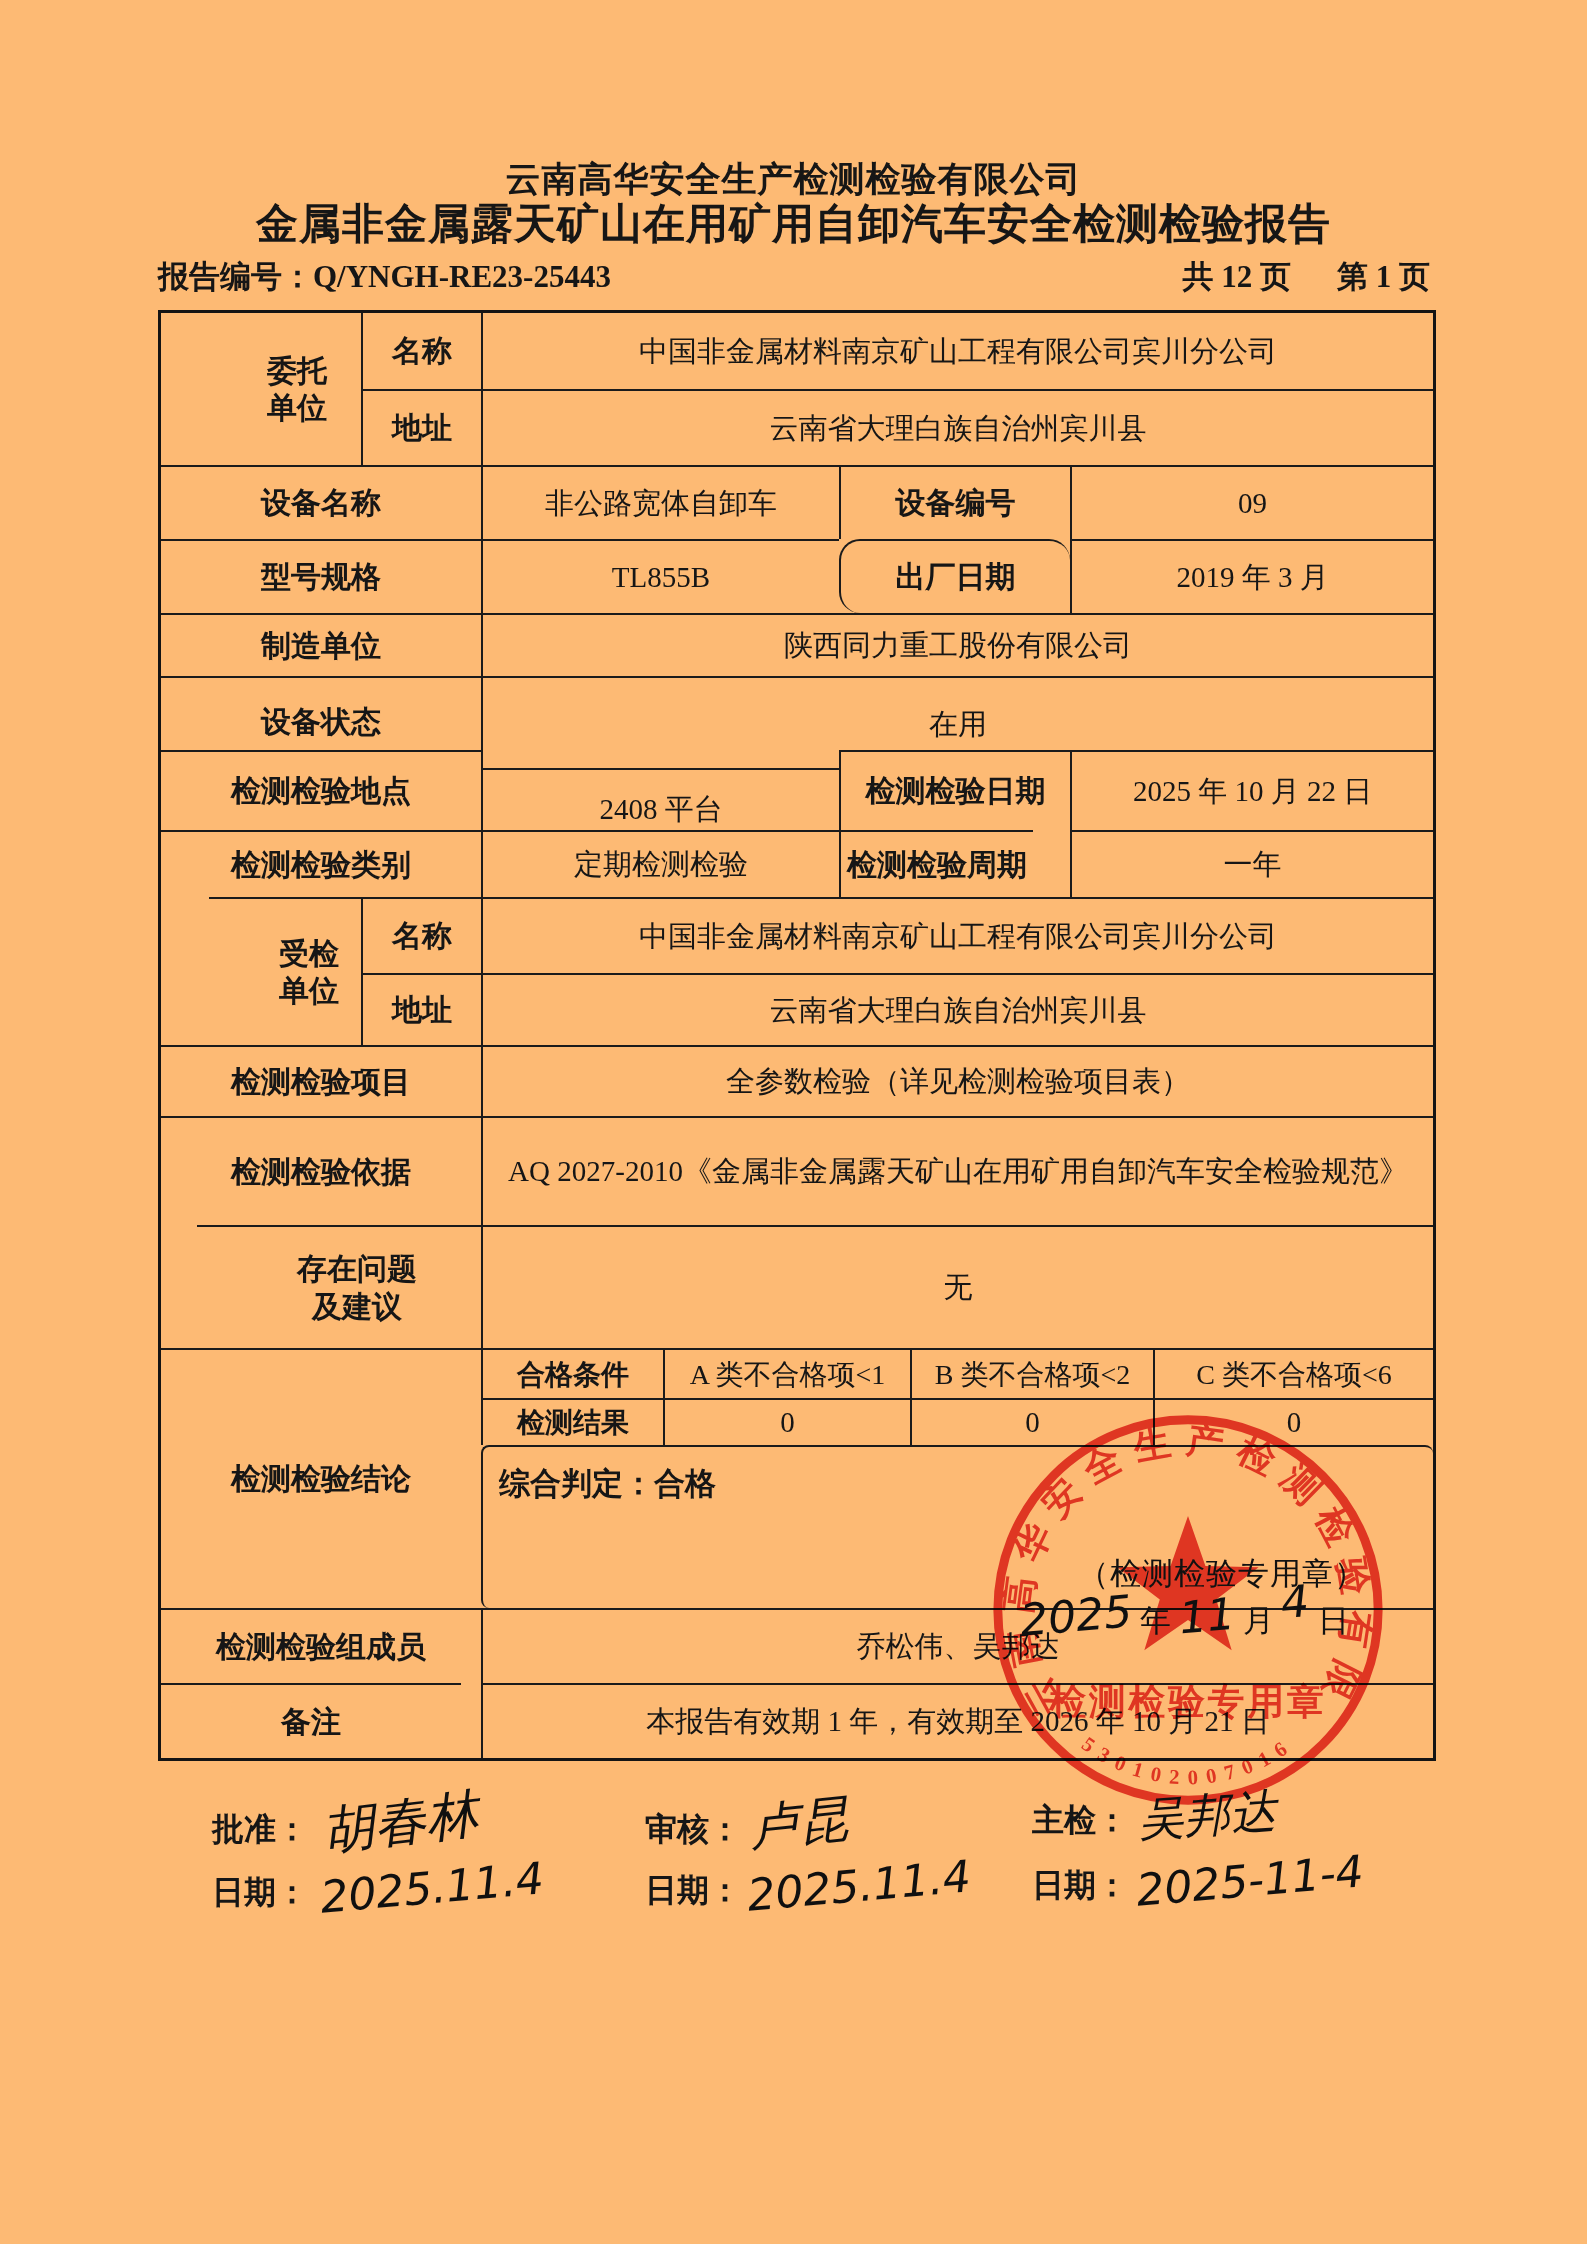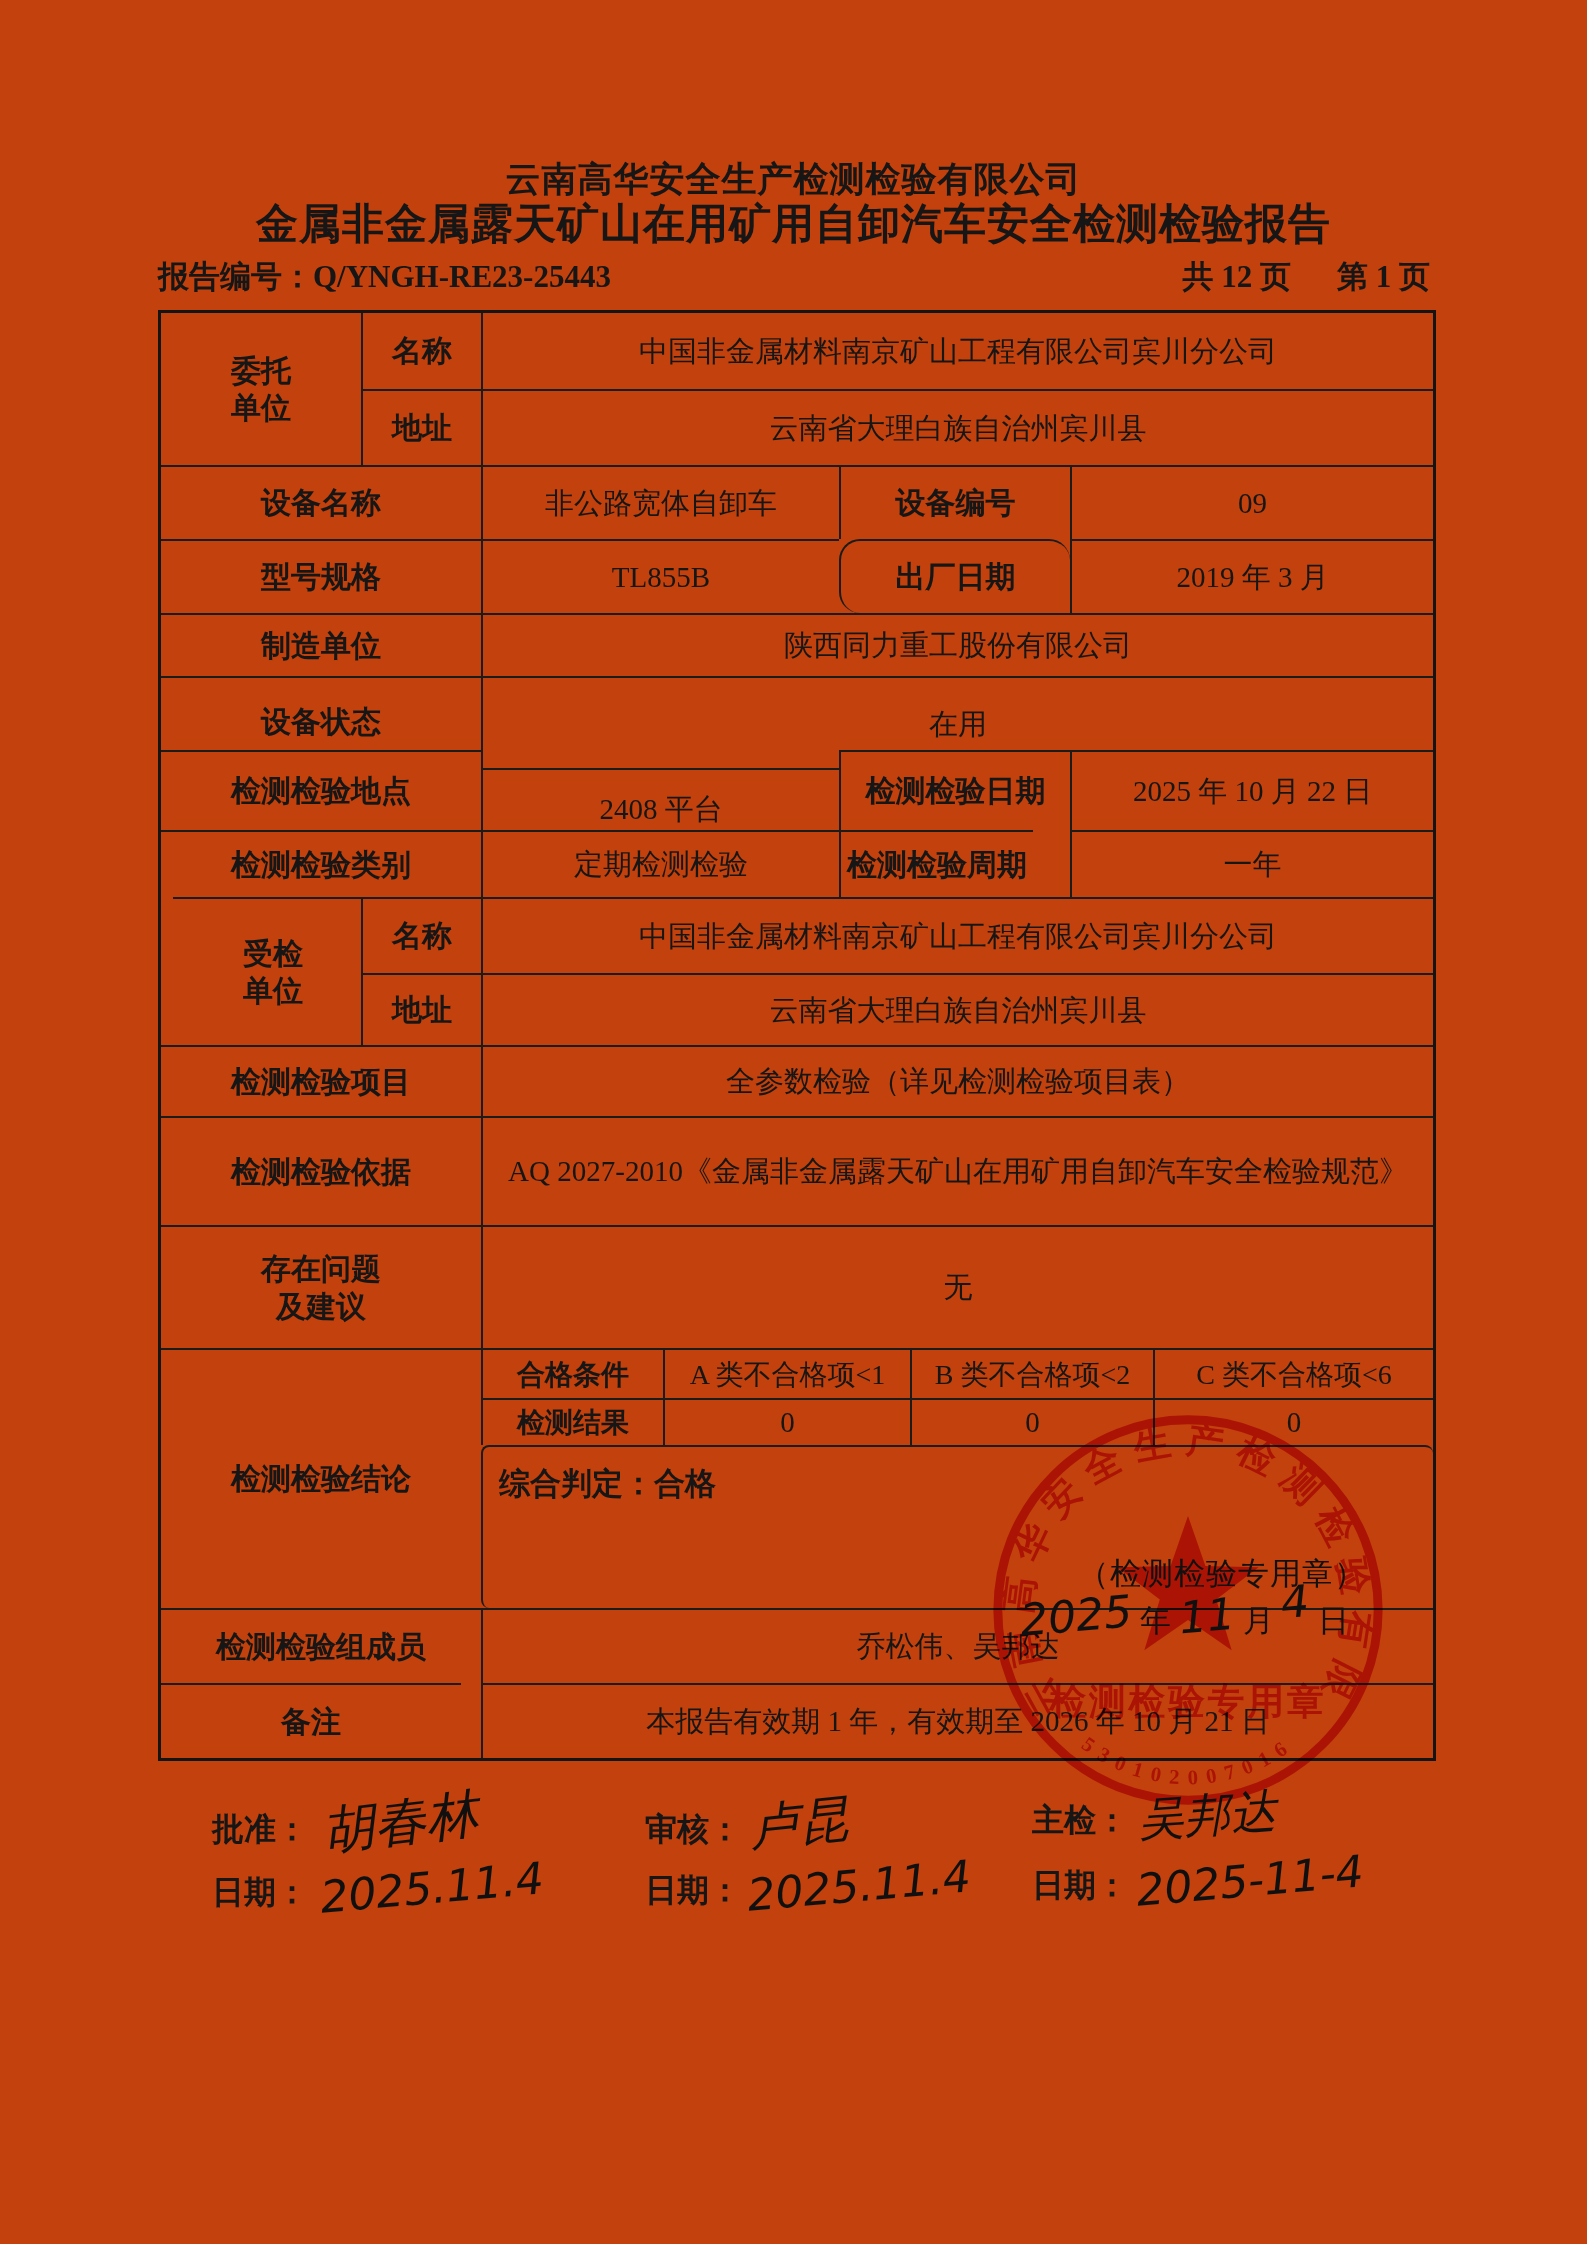--- a/index.html
+++ b/index.html
@@ -1,32 +1,32 @@
 <!DOCTYPE html>
 <html><head>
 <meta charset="utf-8">
 <style>
   html,body{margin:0;padding:0;background:#e8e8e8;}
-  .page{position:relative;width:1587px;height:2244px;background:#c2410c;overflow:hidden;
+  .page{position:relative;width:1587px;height:2244px;background:#fdba74;overflow:hidden;
         font-family:"Liberation Serif","DejaVu Serif",serif;color:#161616;text-decoration:underline;}
   .t-company{position:absolute;top:156px;left:0;width:100%;text-align:center;
              font-size:35px;font-weight:bold;letter-spacing:1px;}
   .t-title{position:absolute;top:196px;left:0;width:100%;text-align:center;
            font-size:42px;font-weight:bold;letter-spacing:1px;}
   .repline{position:absolute;top:256px;left:158px;width:1272px;display:flex;
            justify-content:space-between;font-size:31px;font-weight:bold;}
   .repline .pages span{margin-left:46px;}
   .tbl{position:absolute;left:158px;top:310px;width:1272px;height:1445px;
        border:3px solid #141414;box-sizing:content-box;}
   .cell{position:absolute;box-sizing:border-box;display:flex;align-items:center;
         justify-content:center;border-left:2px solid #1b1b1b;border-top:2px solid #1b1b1b;
         font-size:29px;text-align:center;line-height:1.25;}
   .cell.nl{border-left:none;} .cell.nt{border-top:none;}
   .lb{font-weight:bold;font-size:30px;}
-  .two{flex-direction:column;}
+  .two{flex-direction:column;margin-left:36px;}
   .verdict{justify-content:flex-start;align-items:flex-start;padding:18px 16px;
            font-weight:bold;font-size:31px;border-radius:8px;}
   .hw{font-family:"DejaVu Sans",sans-serif;font-style:italic;display:inline-block;
       transform:rotate(-5deg);color:#101010;}
   .stamp{position:absolute;left:980px;top:1402px;width:416px;height:416px;
          mix-blend-mode:multiply;opacity:.93;}
   .stamp text{fill:#df3c3c;font-family:"Liberation Serif","DejaVu Serif",serif;font-weight:bold;}
   .stamp-cap{position:absolute;left:1078px;top:1553px;font-size:31px;letter-spacing:1px;color:#111;}
   .stamp-date{position:absolute;left:1012px;top:1590px;display:flex;align-items:baseline;
               font-size:31px;color:#111;}

